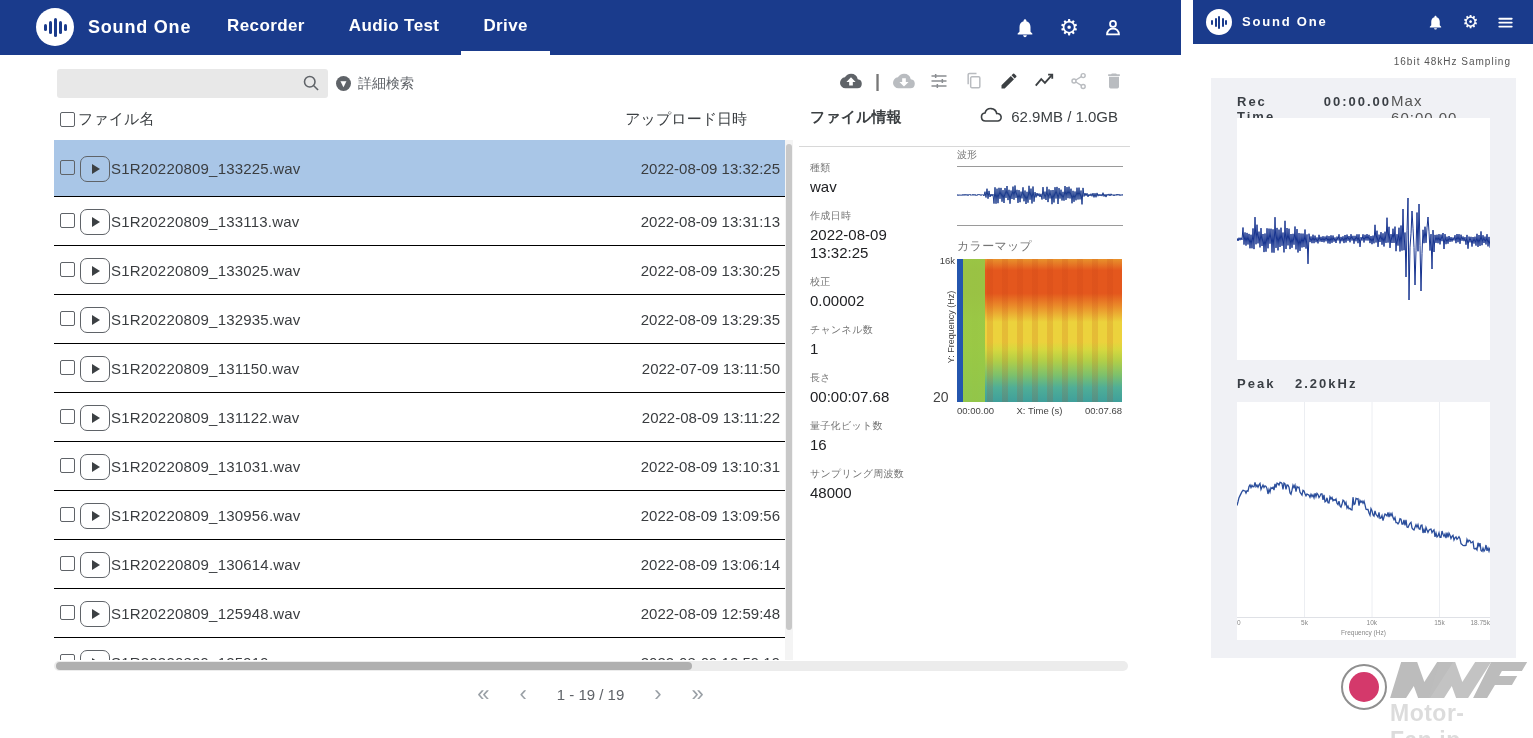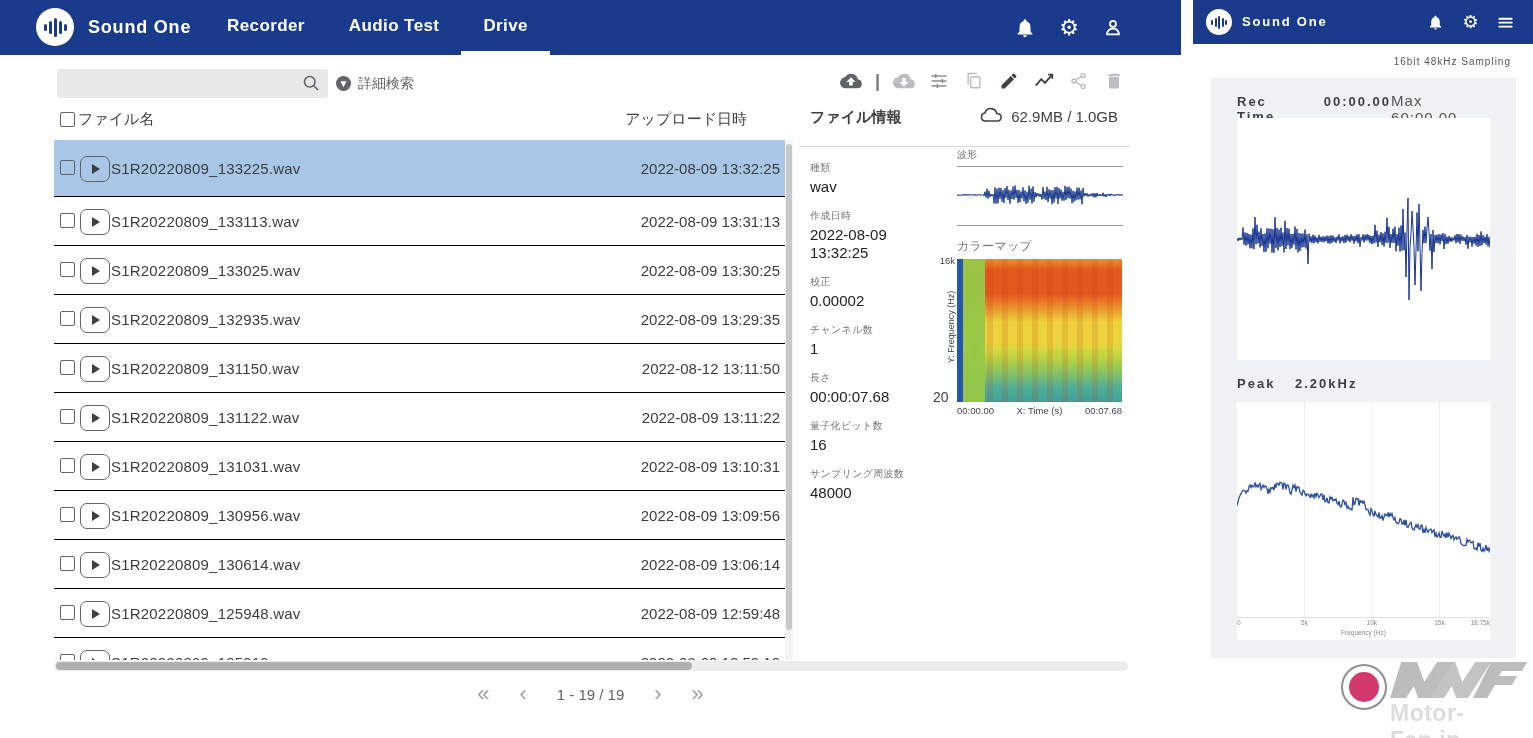--- a/index.html
+++ b/index.html
@@ -249,21 +249,21 @@
         </div>
       <span class="fname">S1R20220809_132935.wav</span>
       <span class="fdate">2022-08-09 13:29:35</span>
     </div>
     <div class="row">
       <div class="cb"></div>
       <div class="playbtn">
           <div class="playtri"></div>
         </div>
       <span class="fname">S1R20220809_131150.wav</span>
-      <span class="fdate">2022-08-12 13:11:50</span>
+      <span class="fdate">2022-07-09 13:11:50</span>
     </div>
     <div class="row">
       <div class="cb"></div>
       <div class="playbtn">
           <div class="playtri"></div>
         </div>
       <span class="fname">S1R20220809_131122.wav</span>
       <span class="fdate">2022-08-09 13:11:22</span>
     </div>
     <div class="row">

